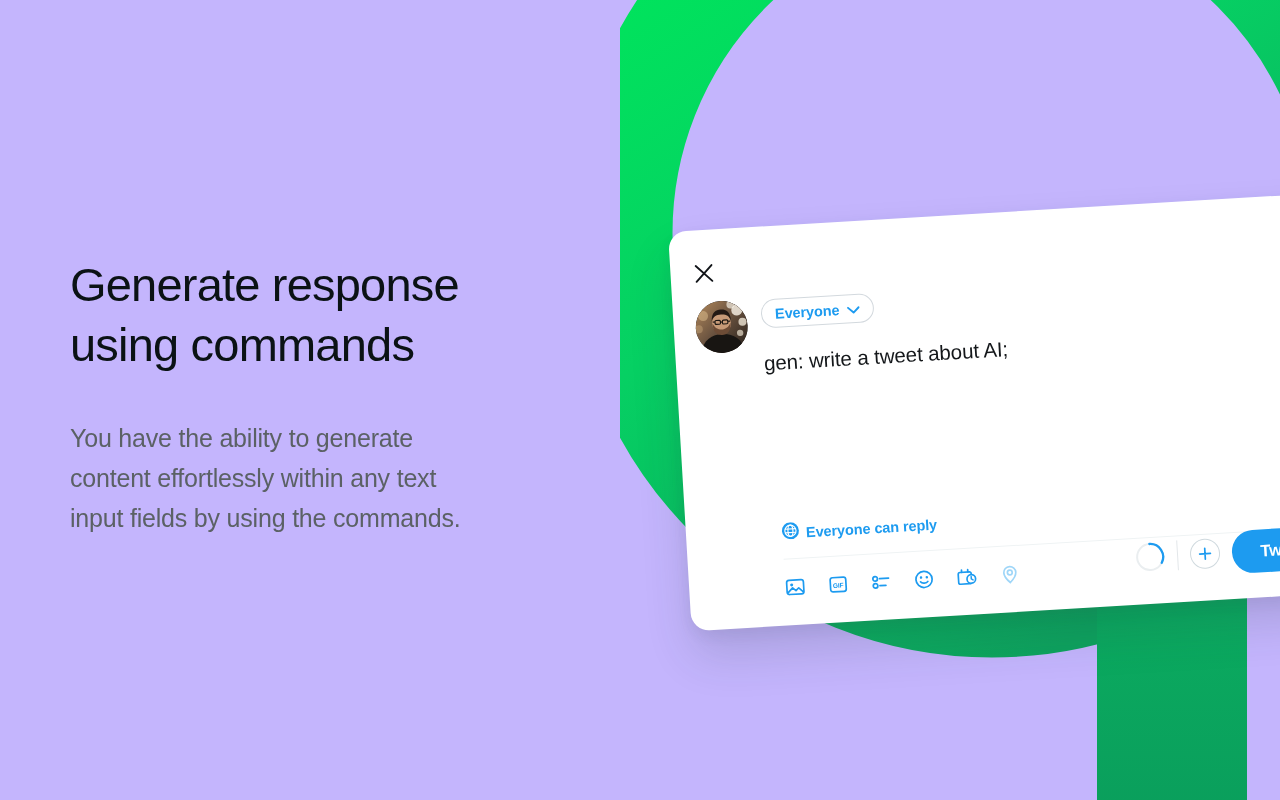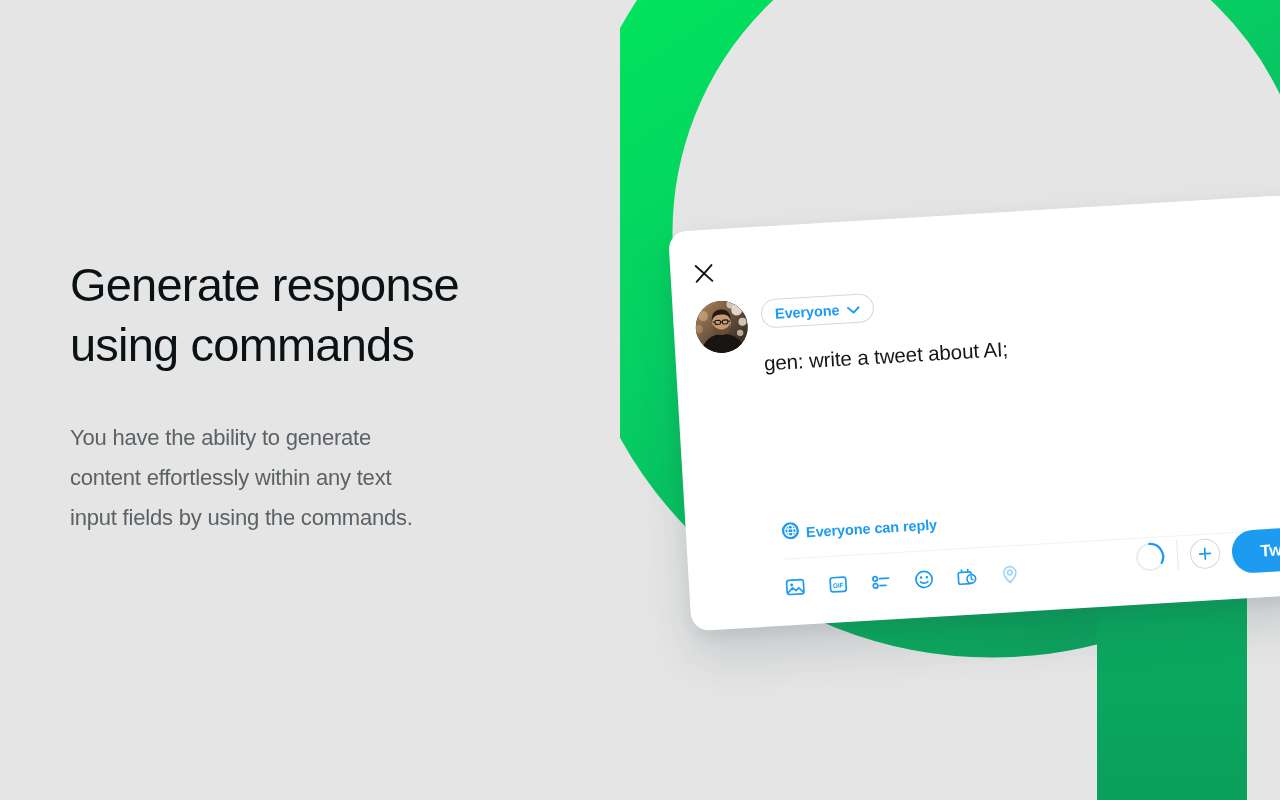--- a/index.html
+++ b/index.html
@@ -11,21 +11,21 @@
     overflow: hidden;
     background: #ffffff;
     font-family: "Liberation Sans", sans-serif;
     -webkit-font-smoothing: antialiased;
   }
 
   .stage {
     position: relative;
     width: 1280px;
     height: 800px;
-    background: #e5e5e5;
+    background: #c4b5fd;
     overflow: hidden;
   }
 
   
   .copy {
     position: absolute;
     left: 70px;
     top: 255px;
     width: 530px;
   }
@@ -34,21 +34,21 @@
     font-size: 47px;
     line-height: 60px;
     font-weight: 400;
     letter-spacing: -0.8px;
     color: #0b1215;
     white-space: pre-line;
   }
 
   .subcopy {
     margin-top: 43px;
-    font-size: 22px;
+    font-size: 25px;
     line-height: 40px;
     font-weight: 400;
     letter-spacing: -0.2px;
     color: #5b6165;
     white-space: pre-line;
   }
 
   
   .gmark {
     position: absolute;

